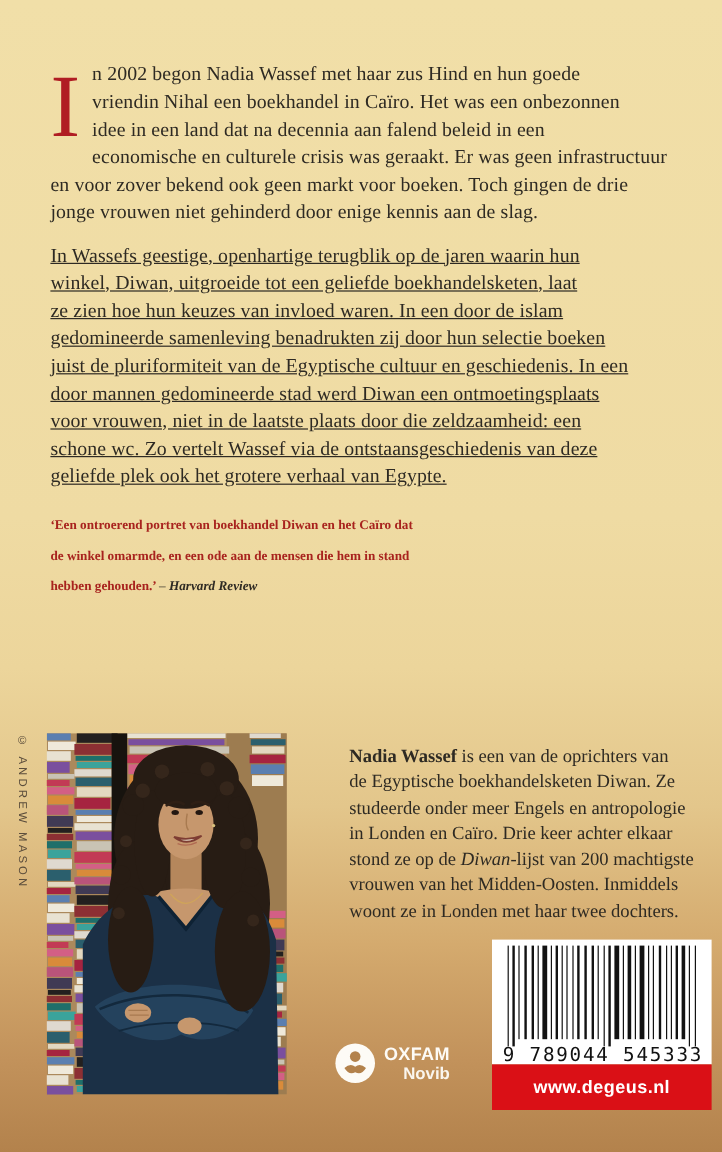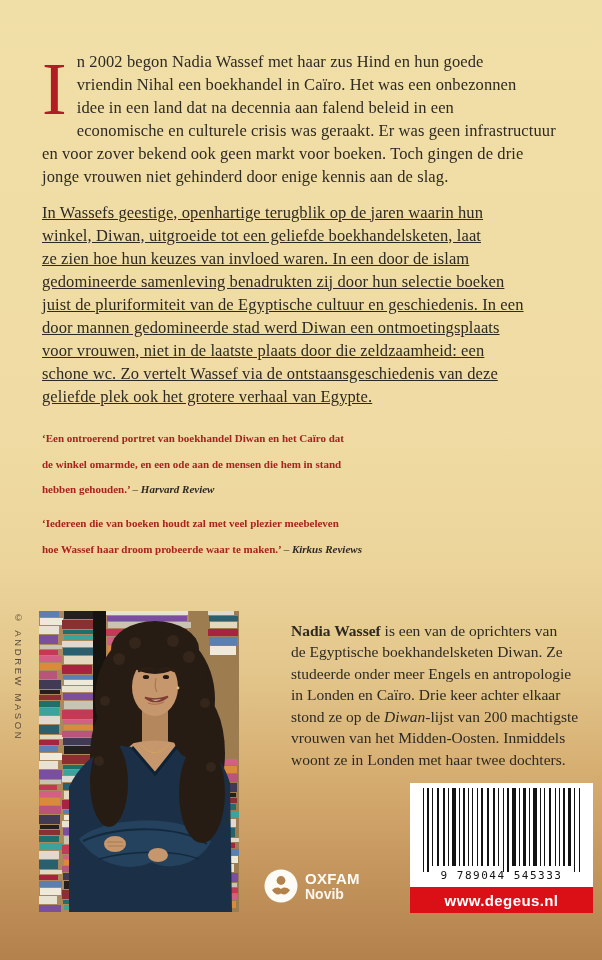--- a/index.html
+++ b/index.html
@@ -54,22 +54,22 @@
     position:absolute;left:39px;top:611px;width:200px;height:301px;
     display:block;
   }
   .credit{
     position:absolute;left:13px;top:612px;height:300px;
     writing-mode:vertical-rl;
     font-family:"Liberation Sans","DejaVu Sans",sans-serif;
     font-size:9.5px;letter-spacing:2.6px;color:#5a4c3b;
   }
   .oxfam{
-    position:absolute;left:264px;top:869px;
-    display:flex;align-items:center;gap:7px;
+    position:absolute;left:279px;top:869px;
+    display:flex;align-items:center;gap:7px;text-align:right;
   }
   .oxfam-mark{width:34px;height:34px;display:block;}
   .oxfam-text{
     font-family:"Liberation Sans","DejaVu Sans",sans-serif;
     color:#fdfbf6;line-height:1.05;
   }
   .oxfam-line1{font-weight:bold;font-size:15px;letter-spacing:0.3px;}
   .oxfam-line2{font-size:14px;font-weight:700;opacity:0.96;}
   .barcode-box{
     position:absolute;left:410px;top:783px;width:183px;
@@ -80,26 +80,26 @@
   }
   .bars{
     display:flex;justify-content:space-between;align-items:flex-start;
     height:78px;width:158px;margin:0 auto;
   }
   .bars span{background:#121212;height:100%;display:block;}
   .bars span.guard{height:108%;}
   .isbn{
     text-align:center;
     font-family:"DejaVu Sans Mono","Liberation Mono",monospace;
-    font-size:11px;color:#111;letter-spacing:1.5px;
+    font-size:16px;color:#111;letter-spacing:1.5px;
     margin-top:3px;white-space:nowrap;
   }
   .degeus{
     background:var(--degeus);
-    height:26px;display:flex;align-items:center;justify-content:center;
+    height:38px;display:flex;align-items:center;justify-content:center;
     font-family:"Liberation Sans","DejaVu Sans",sans-serif;
     font-weight:bold;font-size:15px;color:#ffffff;letter-spacing:0.4px;
   }
 </style>
 </head>
 <body>
 
 <div class="page">
 
   <p class="blurb p1"><span class="dropcap">I</span><span>n 2002 begon Nadia Wassef met haar zus Hind en hun goede
@@ -116,22 +116,20 @@
 juist de pluriformiteit van de Egyptische cultuur en geschiedenis. In een
 door mannen gedomineerde stad werd Diwan een ontmoetingsplaats
 voor vrouwen, niet in de laatste plaats door die zeldzaamheid: een
 schone wc. Zo vertelt Wassef via de ontstaansgeschiedenis van deze
 geliefde plek ook het grotere verhaal van Egypte.</p>
 
   <p class="quote q1"><span class="qtext">‘Een ontroerend portret van boekhandel Diwan en het Caïro dat
 de winkel omarmde, en een ode aan de mensen die hem in stand
 hebben gehouden.’ </span><span class="qdash">– </span><span class="qsource">Harvard Review</span></p>
 
-  <p class="quote q2"><span class="qtext">‘Iedereen die van boeken houdt zal met veel plezier meebeleven
-hoe Wassef haar droom probeerde waar te maken.’ </span><span class="qdash">– </span><span class="qsource">Kirkus Reviews</span></p>
 
 
   <p class="bio" id="bio"><span class="b">Nadia Wassef</span><span> is een van de oprichters van
 de Egyptische boekhandelsketen Diwan. Ze
 studeerde onder meer Engels en antropologie
 in Londen en Caïro. Drie keer achter elkaar
 stond ze op de </span><span class="i">Diwan</span><span>-lijst van 200 machtigste
 vrouwen van het Midden-Oosten. Inmiddels
 woont ze in Londen met haar twee dochters.</span></p>
 

